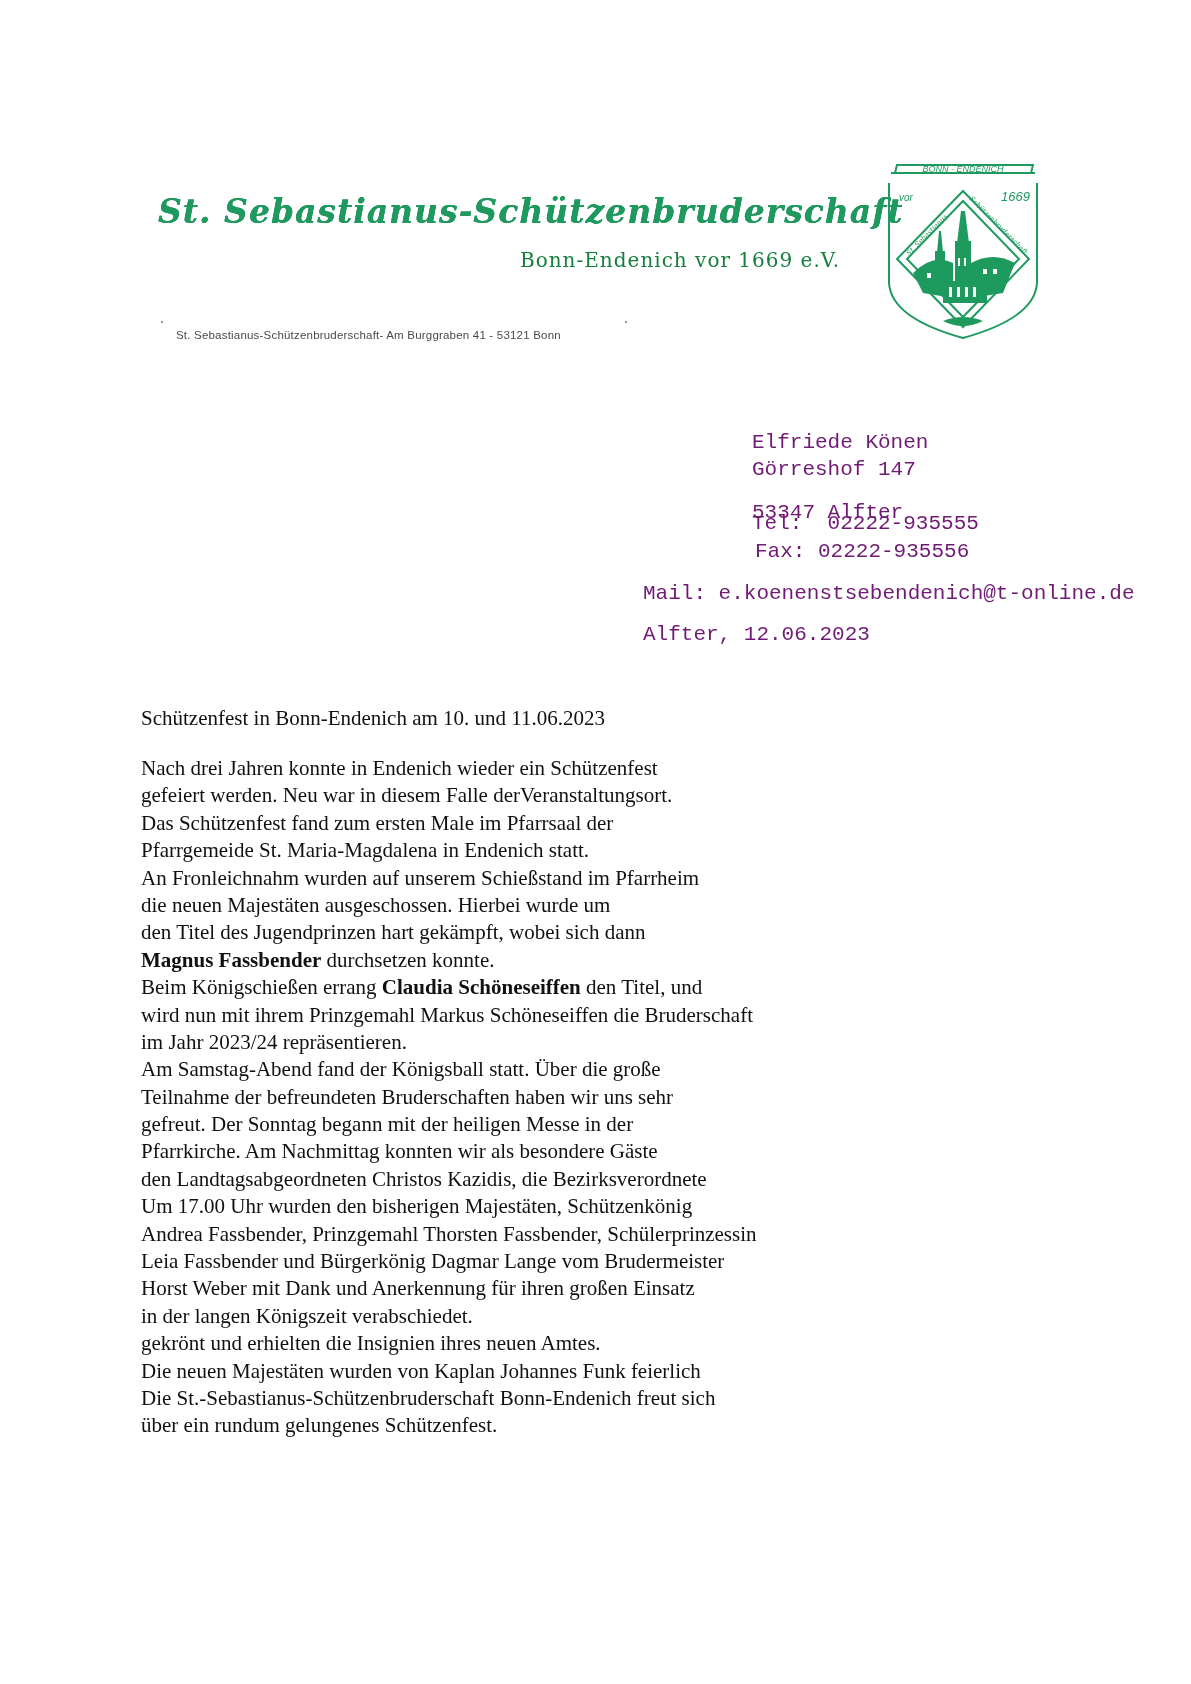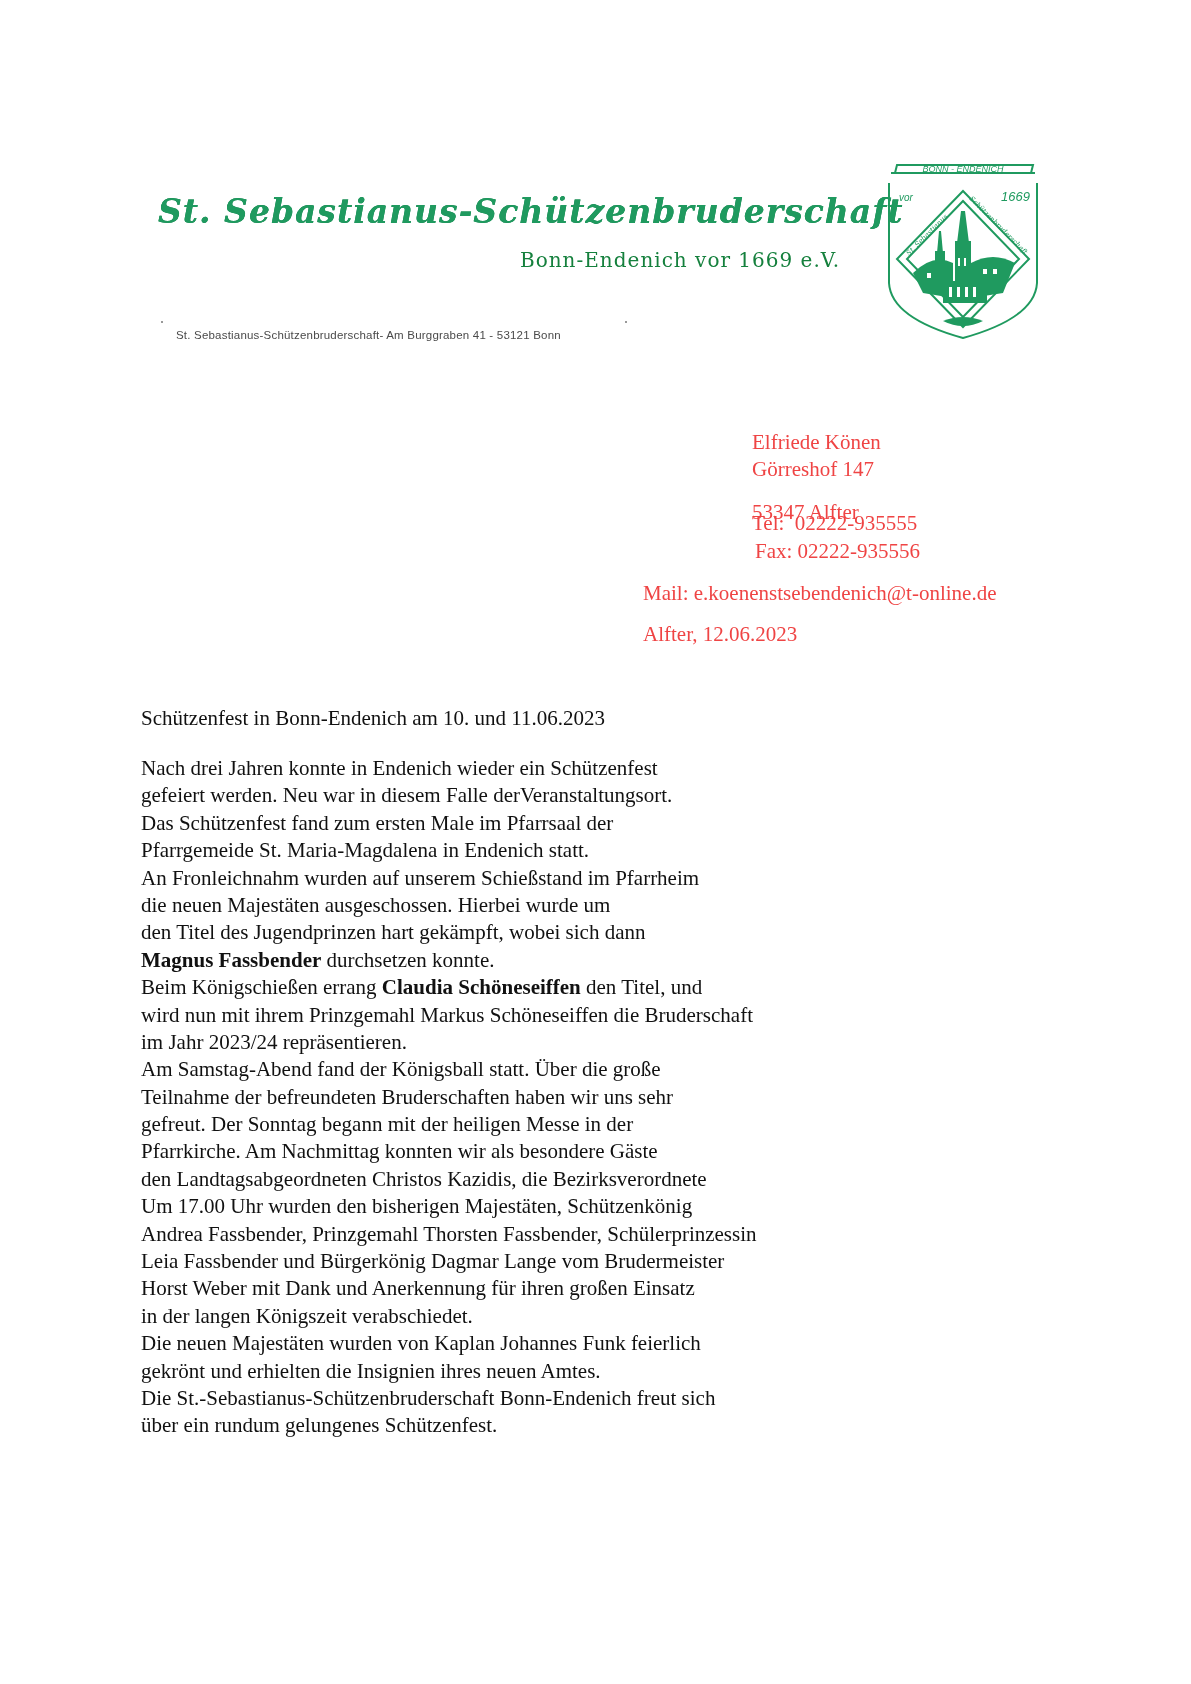--- a/index.html
+++ b/index.html
@@ -20,21 +20,21 @@
   .sender-line {
     position: absolute; left: 176px; top: 329px;
     font-family: "Liberation Sans", sans-serif; font-size: 11.5px; color: #4a4a4a;
     white-space: nowrap; letter-spacing: 0.2px;
   }
   .sender-dot { position: absolute; width: 2px; height: 2px; background: #777; border-radius: 1px; }
 
   .crest { position: absolute; left: 883px; top: 163px; width: 160px; height: 180px; }
 
   .addr {
-    position: absolute; font-family: Liberation Serif, serif; font-size: 21px; color: #ef4444;
+    position: absolute; font-family: Liberation Mono, monospace; font-size: 21px; color: #701a75;
     white-space: nowrap; line-height: 27px;
   }
   .doc-text {
     position: absolute; left: 141px; font-family: "Liberation Serif", serif;
     font-size: 21px; color: #111; white-space: nowrap;
   }
   .heading { font-weight: normal; top: 706px; }
   .body-lines { top: 755px; line-height: 27.4px; }
   .body-lines div { height: 27.4px; }
   b { font-weight: bold; }
@@ -111,18 +111,18 @@
       <div><span>Am Samstag-Abend fand der Königsball statt. Über die große</span></div>
       <div><span>Teilnahme der befreundeten Bruderschaften haben wir uns sehr</span></div>
       <div><span>gefreut. Der Sonntag begann mit der heiligen Messe in der</span></div>
       <div><span>Pfarrkirche. Am Nachmittag konnten wir als besondere Gäste</span></div>
       <div><span>den Landtagsabgeordneten Christos Kazidis, die Bezirksverordnete</span></div>
       <div><span>Um 17.00 Uhr wurden den bisherigen Majestäten, Schützenkönig</span></div>
       <div><span>Andrea Fassbender, Prinzgemahl Thorsten Fassbender, Schülerprinzessin</span></div>
       <div><span>Leia Fassbender und Bürgerkönig Dagmar Lange vom Brudermeister</span></div>
       <div><span>Horst Weber mit Dank und Anerkennung für ihren großen Einsatz</span></div>
       <div><span>in der langen Königszeit verabschiedet.</span></div>
+      <div><span>gekrönt und erhielten die Insignien ihres neuen Amtes.</span></div>
       <div><span>Die neuen Majestäten wurden von Kaplan Johannes Funk feierlich</span></div>
-      <div><span>gekrönt und erhielten die Insignien ihres neuen Amtes.</span></div>
       <div><span>Die St.-Sebastianus-Schützenbruderschaft Bonn-Endenich freut sich</span></div>
       <div><span>über ein rundum gelungenes Schützenfest.</span></div>
     </div>
 </div>
 
 </body></html>

